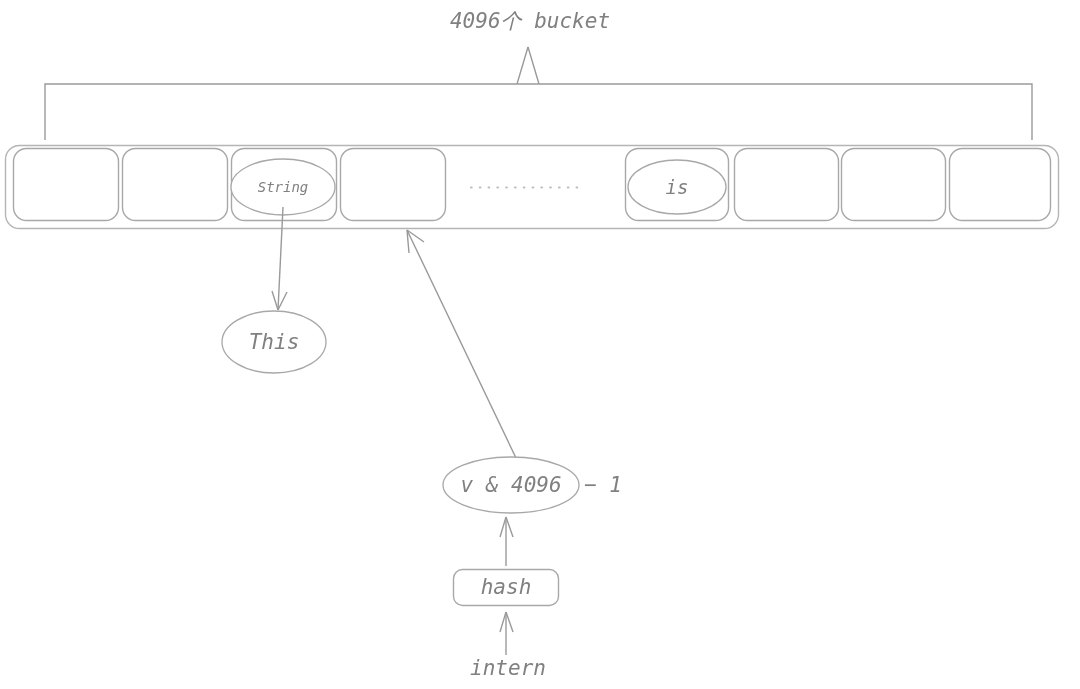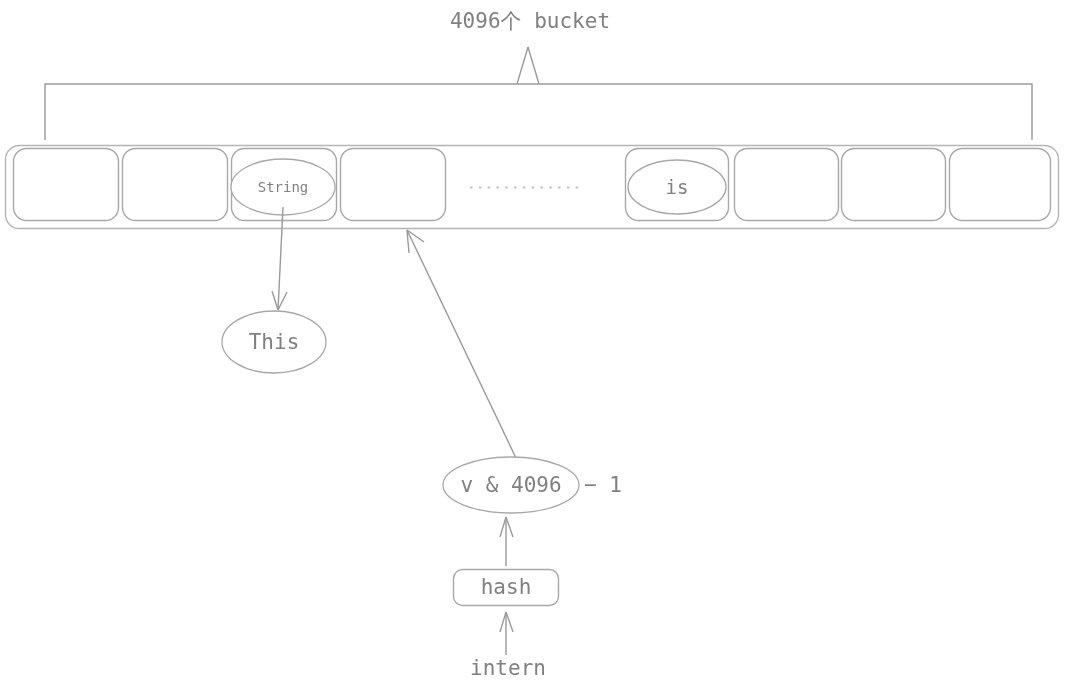--- a/index.html
+++ b/index.html
@@ -11,20 +11,21 @@
     width: 1080px;
     height: 689px;
     overflow: hidden;
     font-family: "DejaVu Sans Mono", "Liberation Mono", monospace;
   }
   #diagram-root {
     position: relative;
     width: 948px;
     height: 689px;
     background: #ffffff;
+    font-style: italic;
   }
   #diagram-svg {
     position: absolute;
     left: 0;
     top: 0;
     width: 1080px;
     height: 689px;
     display: block;
   }
   .dg-text {

